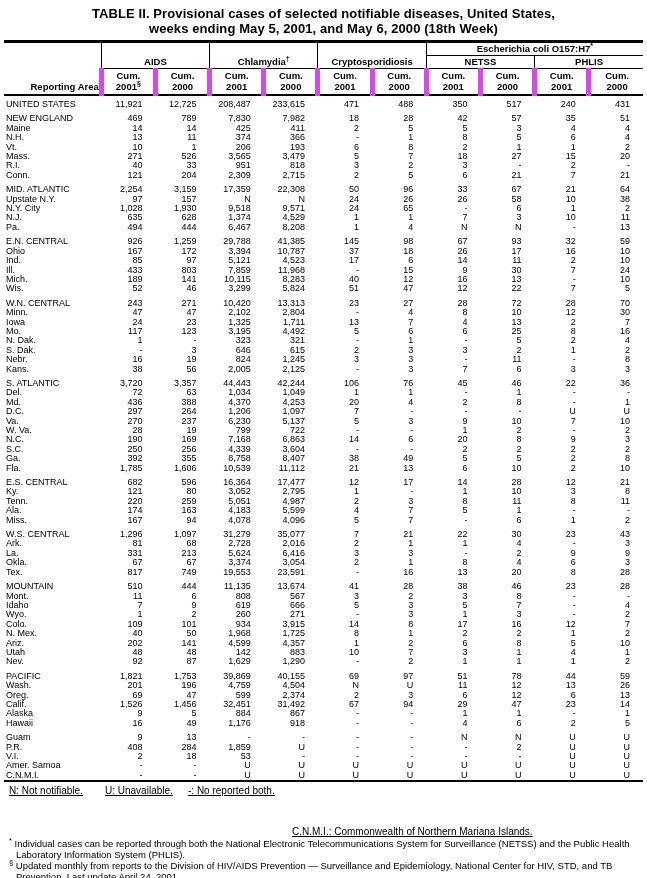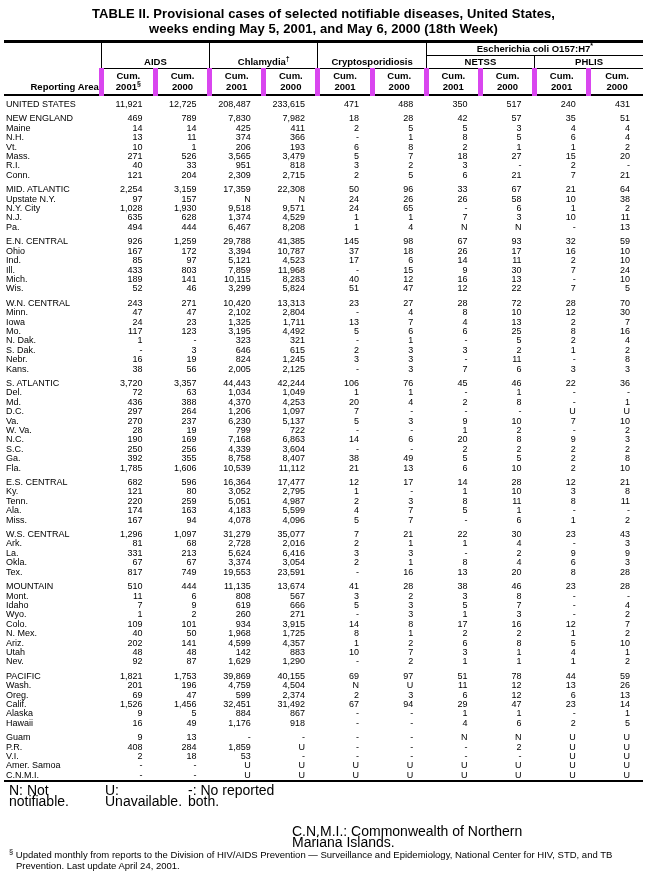--- a/index.html
+++ b/index.html
@@ -63,24 +63,25 @@
     white-space: nowrap;
     overflow: hidden;
   }
   td.lbl { text-align: left; padding-left: 2px; }
   td.num { text-align: right; padding-right: 13px; }
   tr.gap td { height: 5px; }
   tr.first-row td { padding-top: 4px; margin-top: 19px; }
 
   .legend {
     display: flex;
-    font-size: 14px;
+    font-size: 10px;
     line-height: 11px;
     padding: 3px 6px 1px 9px;
     width: 582px;
+    text-decoration: underline;
   }
   .legend .l1 { width: 96px; }
   .legend .l2 { width: 83px; }
   .legend .l3 { width: 104px; }
   .legend .l4 { flex: 1; margin-top: 41px; }
 
   .footnotes {
     font-size: 9.5px;
     line-height: 11px;
     padding: 0 8px 8px 9px;
@@ -1044,16 +1045,17 @@
   </table>
 
   <div class="legend">
     <span class="l1">N: Not notifiable.</span>
     <span class="l2">U: Unavailable.</span>
     <span class="l3">-: No reported both.</span>
     <span class="l4">C.N.M.I.: Commonwealth of Northern Mariana Islands.</span>
   </div>
 
   <div class="footnotes">
+      <div class="fn"><sup>*</sup> Individual cases can be reported through both the National Electronic Telecommunications System for Surveillance (NETSS) and the Public Health Laboratory Information System (PHLIS).</div>
       <div class="fn"><sup>§</sup> Updated monthly from reports to the Division of HIV/AIDS Prevention — Surveillance and Epidemiology, National Center for HIV, STD, and TB Prevention. Last update April 24, 2001.</div>
     </div>
 
 </div>
 
 </body></html>

